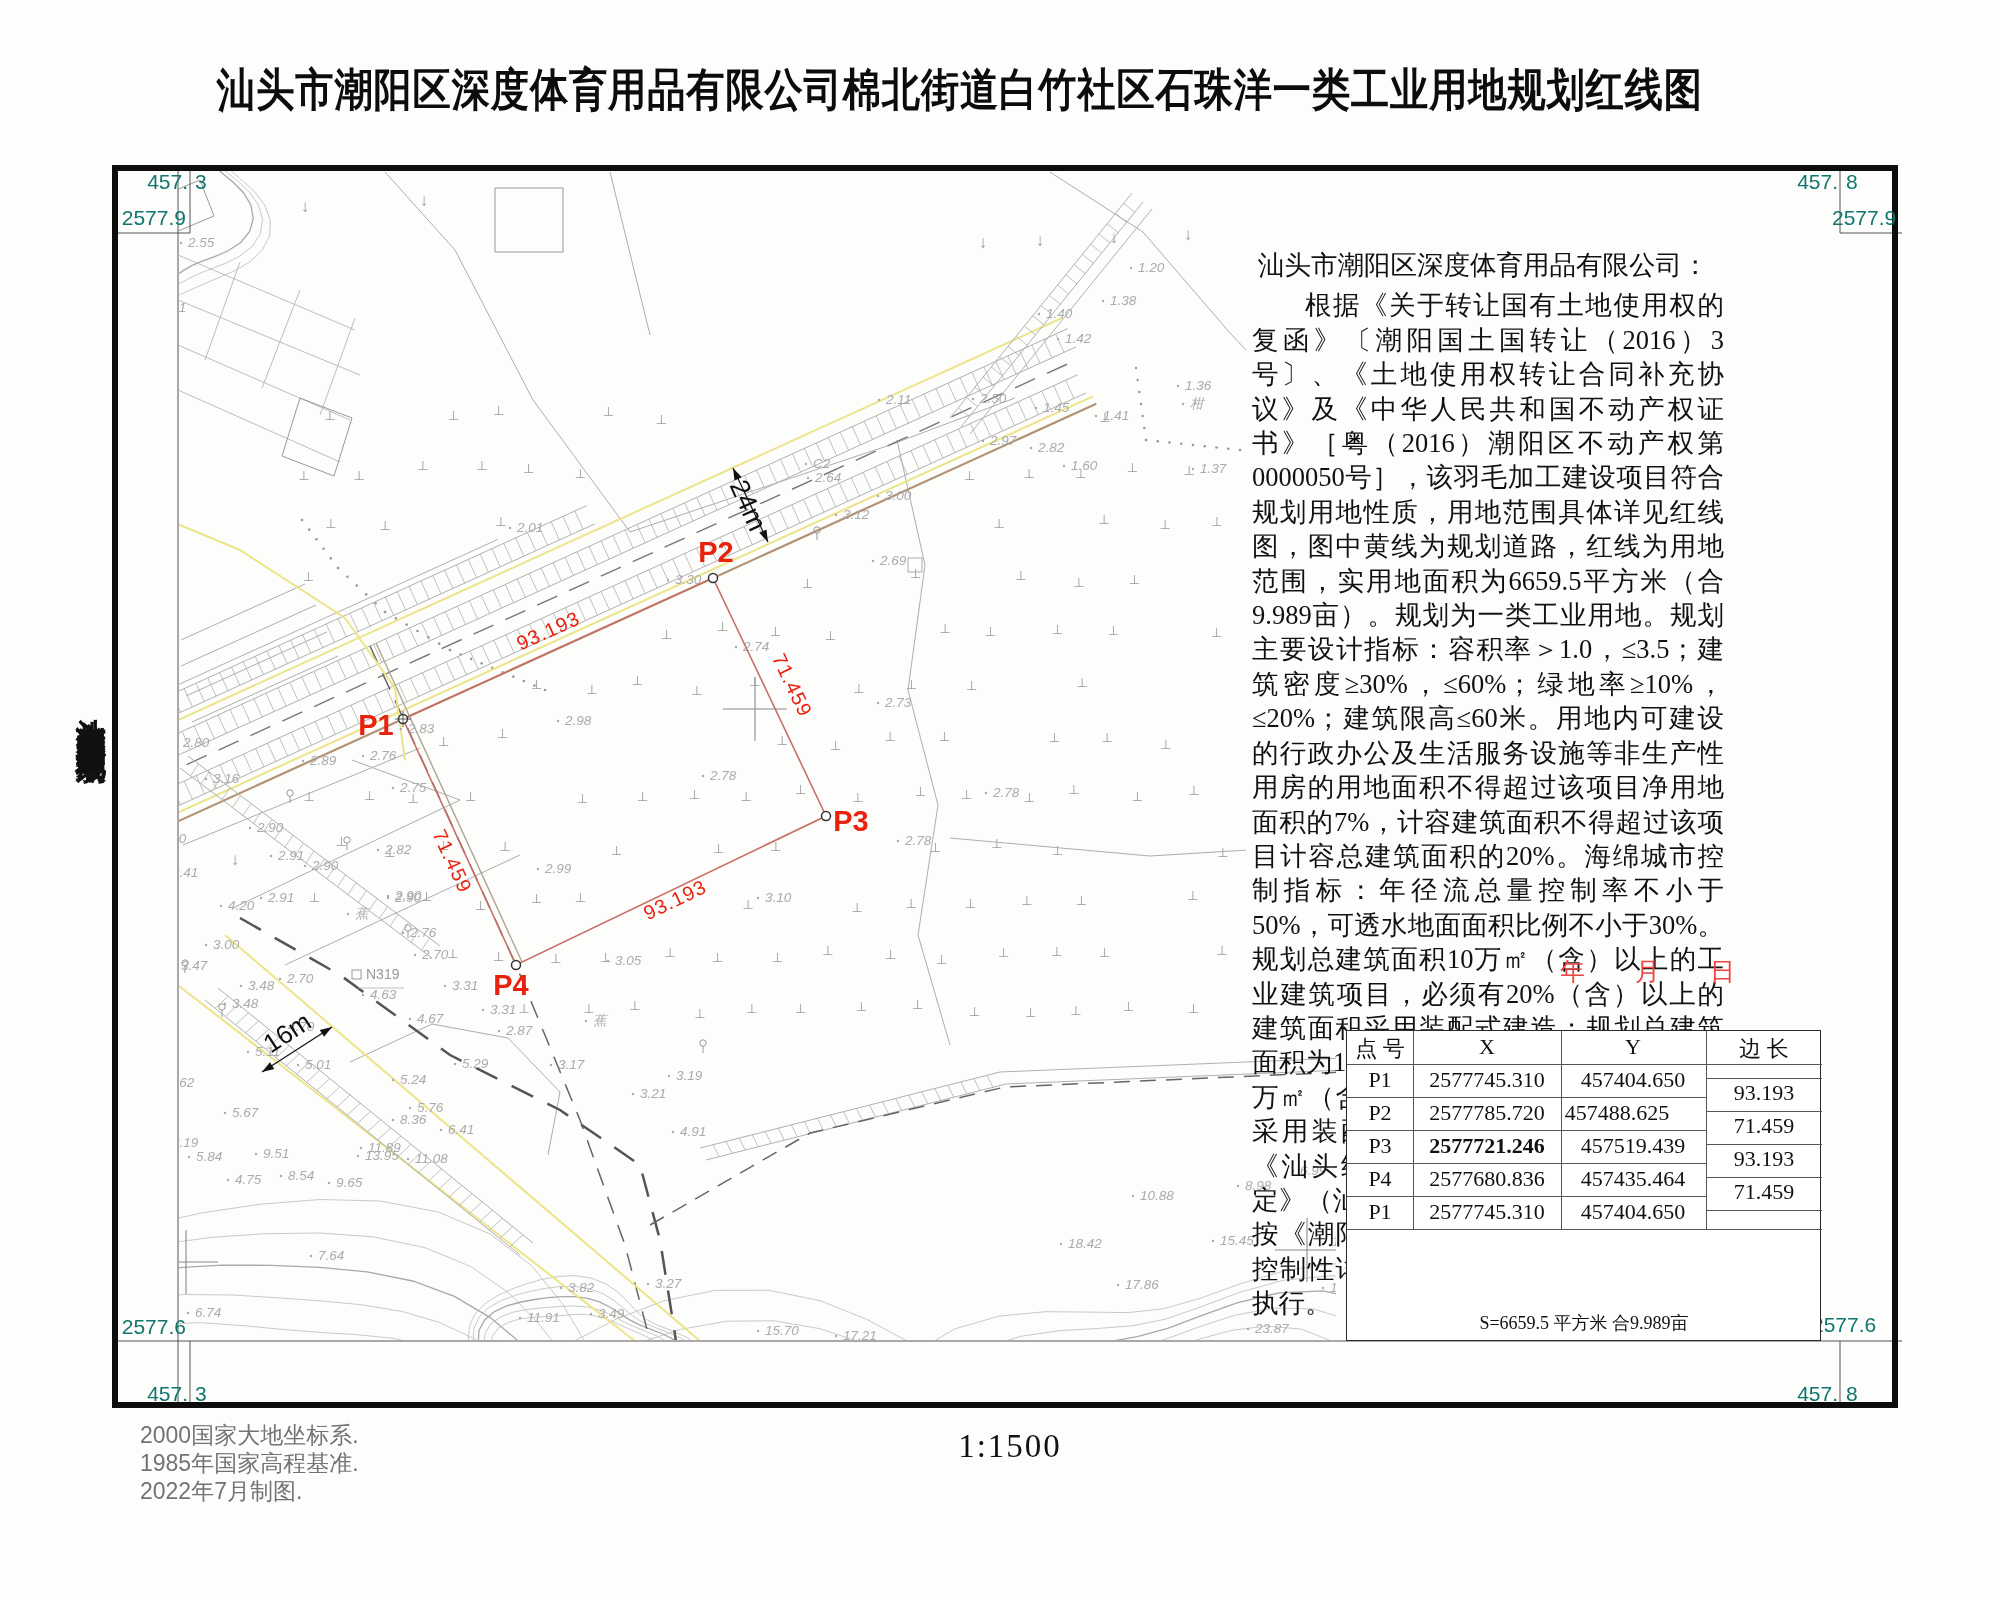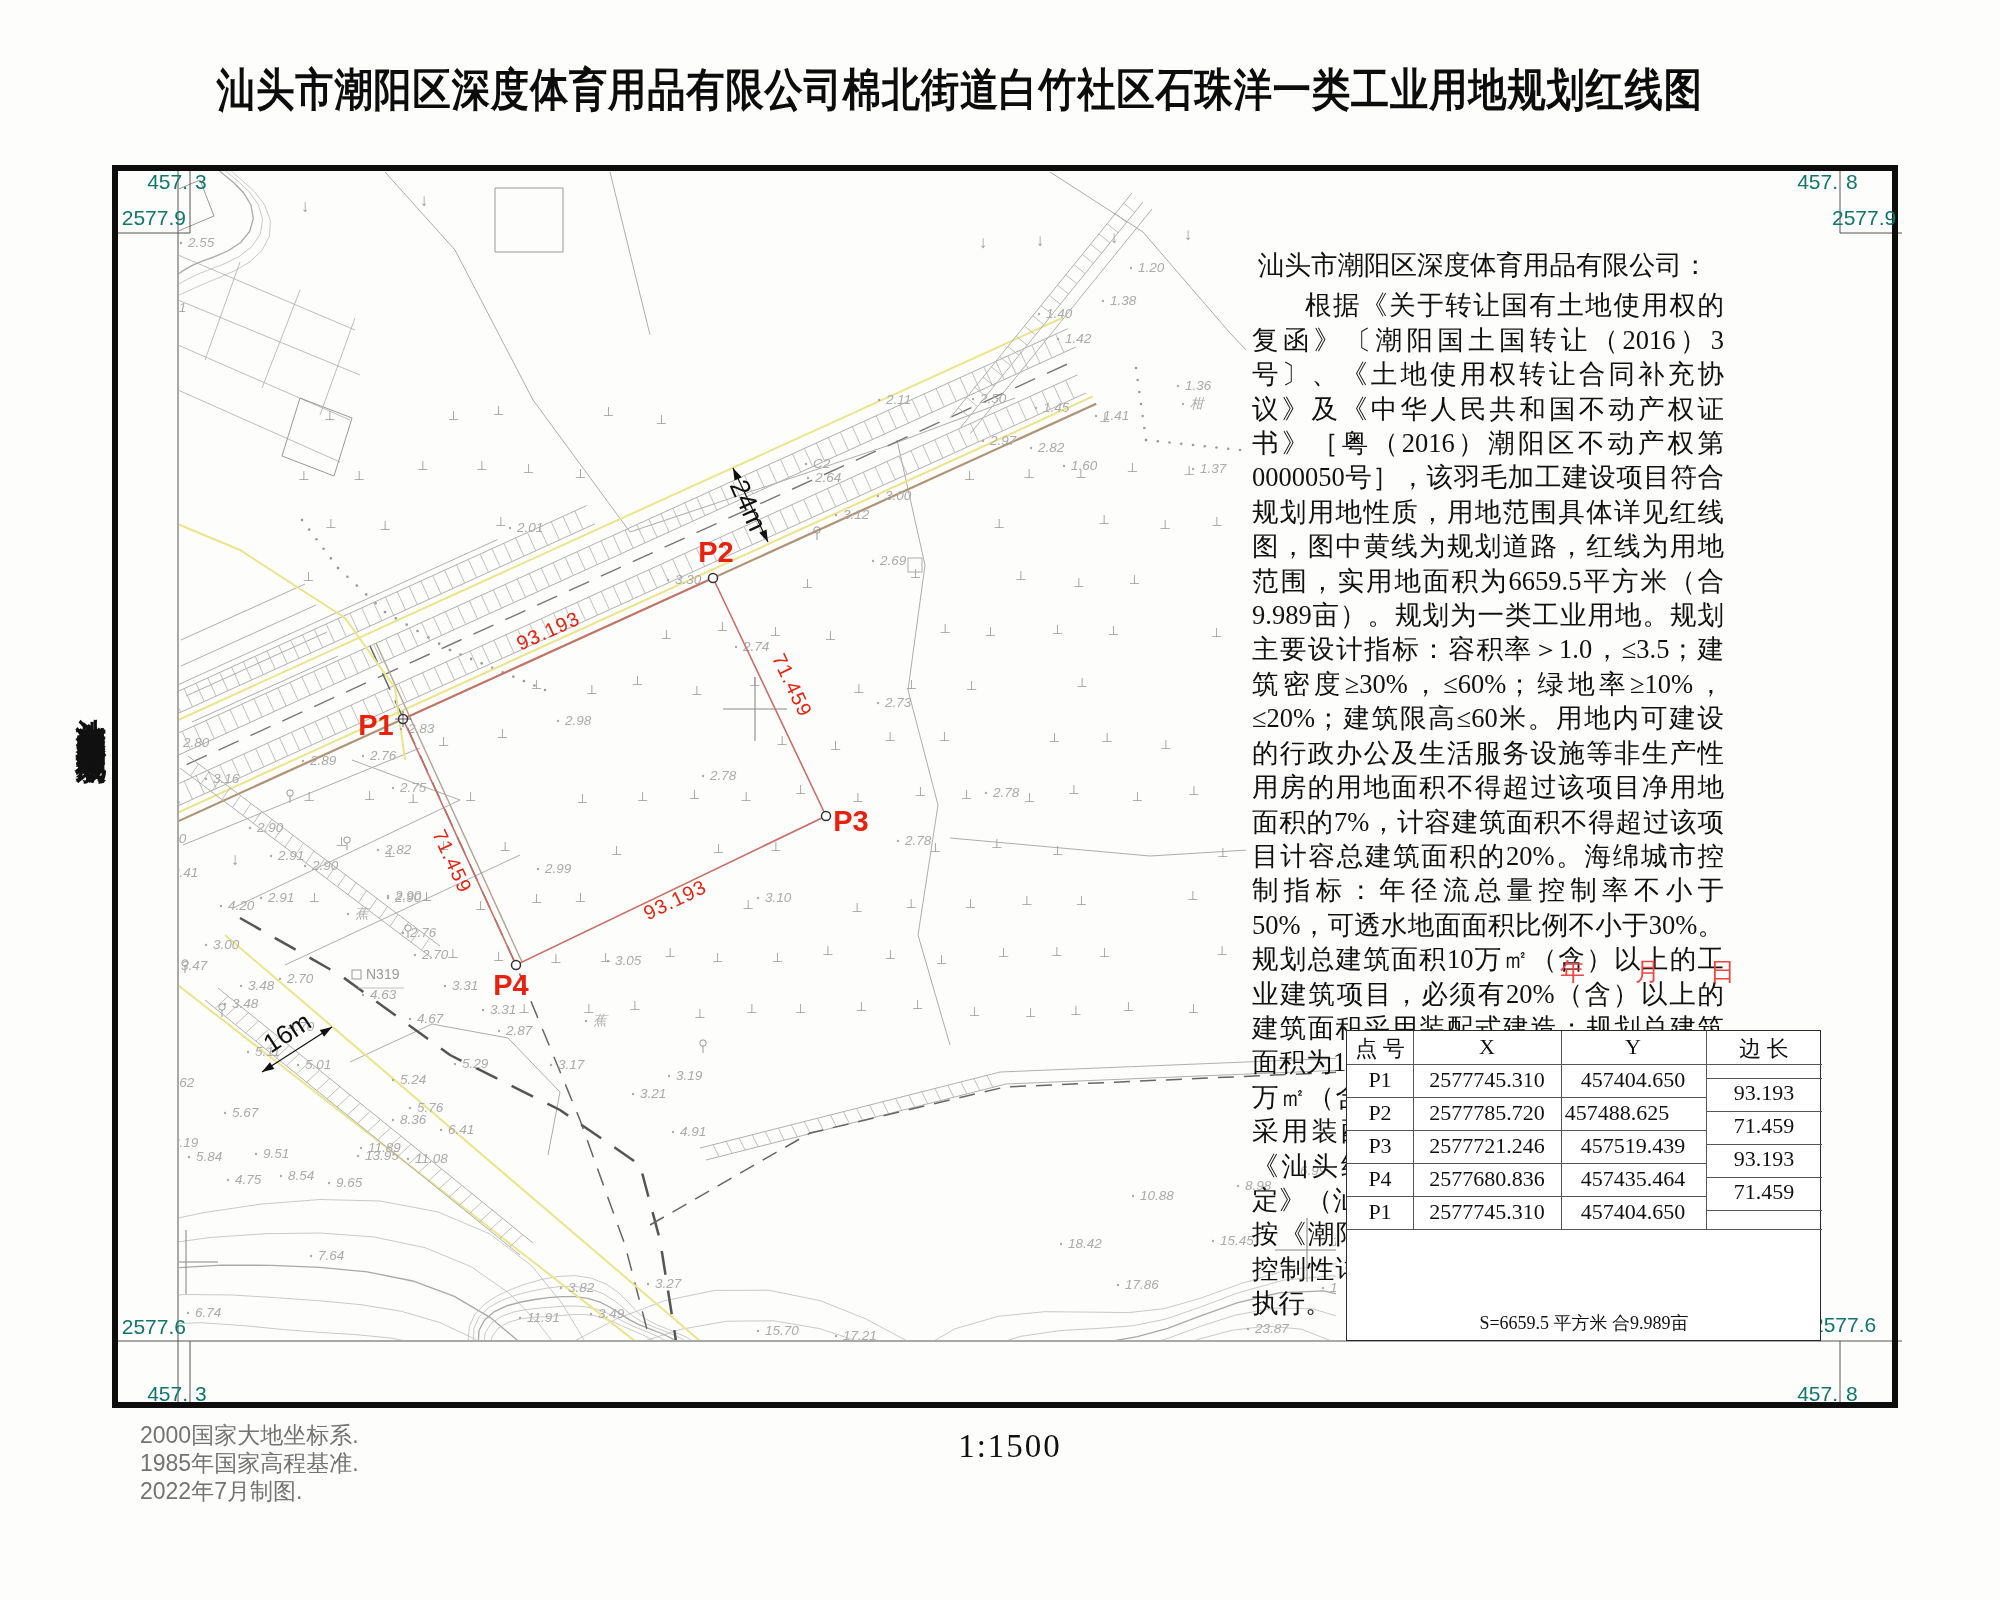--- a/index.html
+++ b/index.html
@@ -940,21 +940,21 @@
       <div class="cell" style="left: 140px; top: 3px;">X</div>
       <div class="cell" style="left: 286px; top: 3px;">Y</div>
       <div class="cell" style="left: 417px; top: 3px;">边  长</div>
       <div class="cell" style="left: 33px; top: 36px;">P1</div>
       <div class="cell" style="left: 140px; top: 36px;">2577745.310</div>
       <div class="cell" style="left: 286px; top: 36px;">457404.650</div>
       <div class="cell" style="left: 33px; top: 69px;">P2</div>
       <div class="cell" style="left: 140px; top: 69px;">2577785.720</div>
       <div class="cell" style="left: 270px; top: 69px;">457488.625</div>
       <div class="cell" style="left: 33px; top: 102px;">P3</div>
-      <div class="cell" style="left: 140px; top: 102px;">2577721.246</div>
+      <div class="cell" style="left: 140px; top: 102px; font-weight: bold;">2577721.246</div>
       <div class="cell" style="left: 286px; top: 102px; text-align: right;">457519.439</div>
       <div class="cell" style="left: 33px; top: 135px;">P4</div>
       <div class="cell" style="left: 140px; top: 135px;">2577680.836</div>
       <div class="cell" style="left: 286px; top: 135px;">457435.464</div>
       <div class="cell" style="left: 33px; top: 168px;">P1</div>
       <div class="cell" style="left: 140px; top: 168px;">2577745.310</div>
       <div class="cell" style="left: 286px; top: 168px;">457404.650</div>
       <div class="cell" style="left: 417px; top: 49px;">93.193</div>
       <div class="cell" style="left: 417px; top: 82px;">71.459</div>
       <div class="cell" style="left: 417px; top: 115px;">93.193</div>

